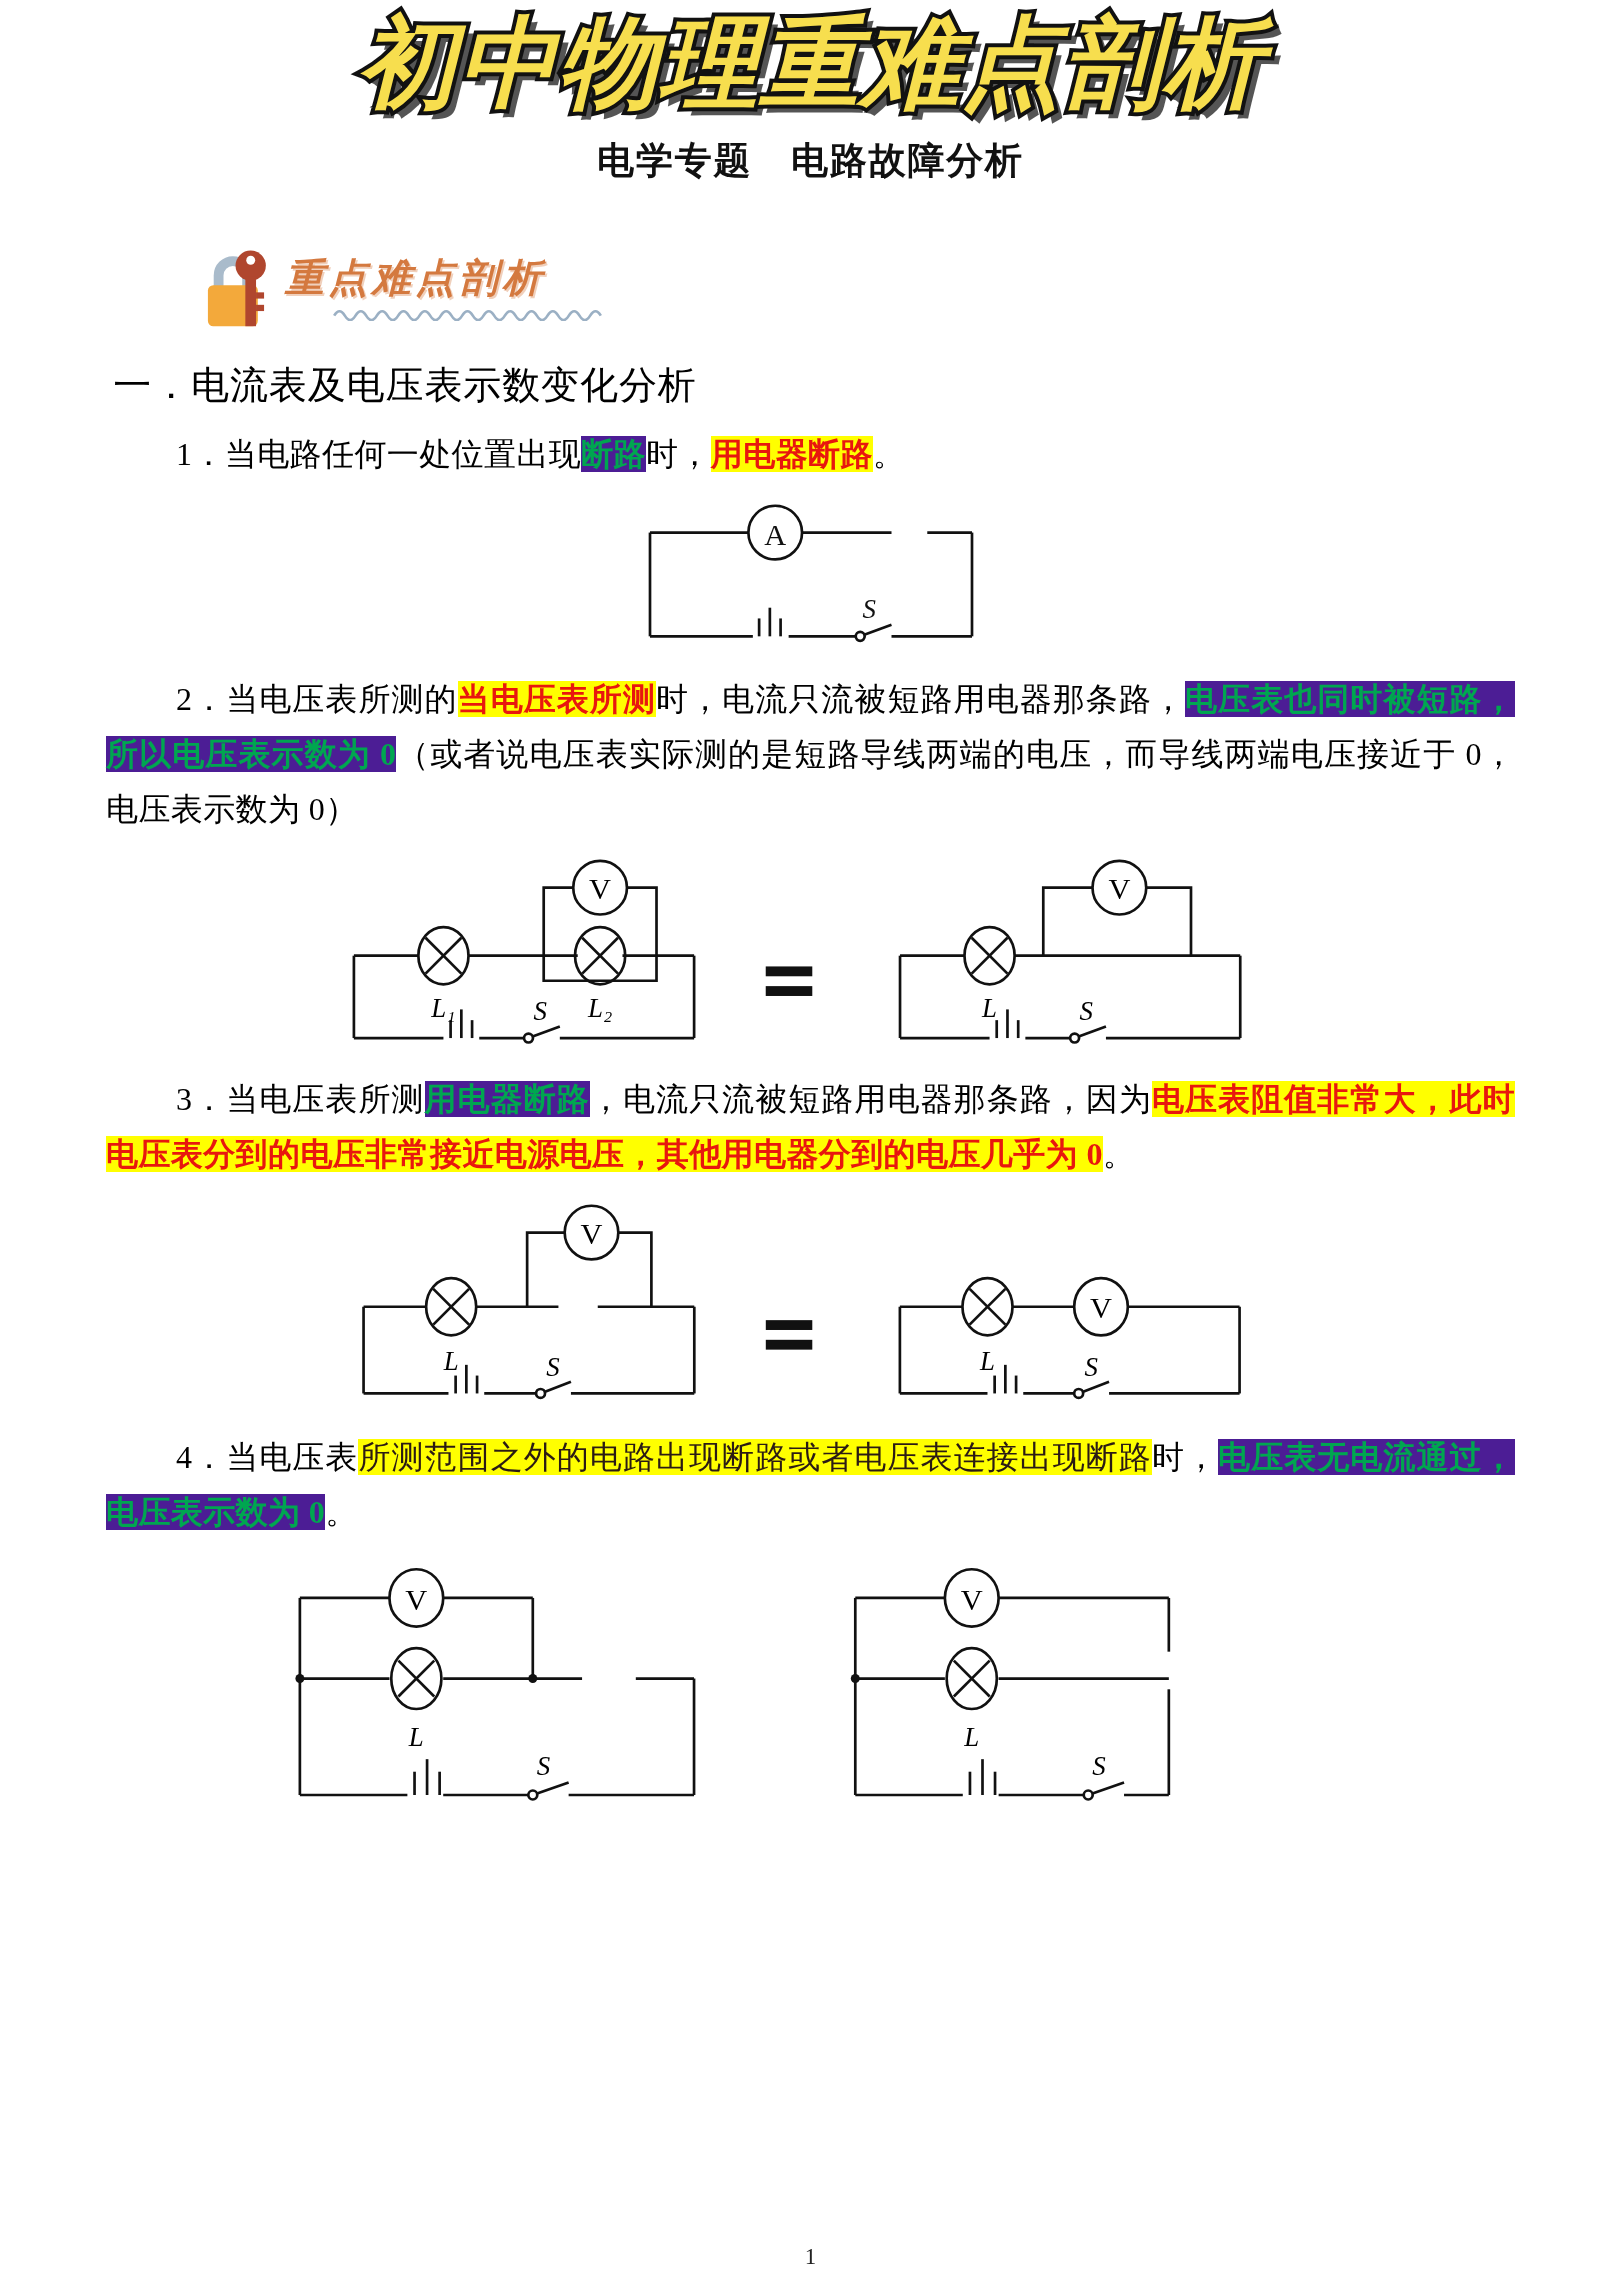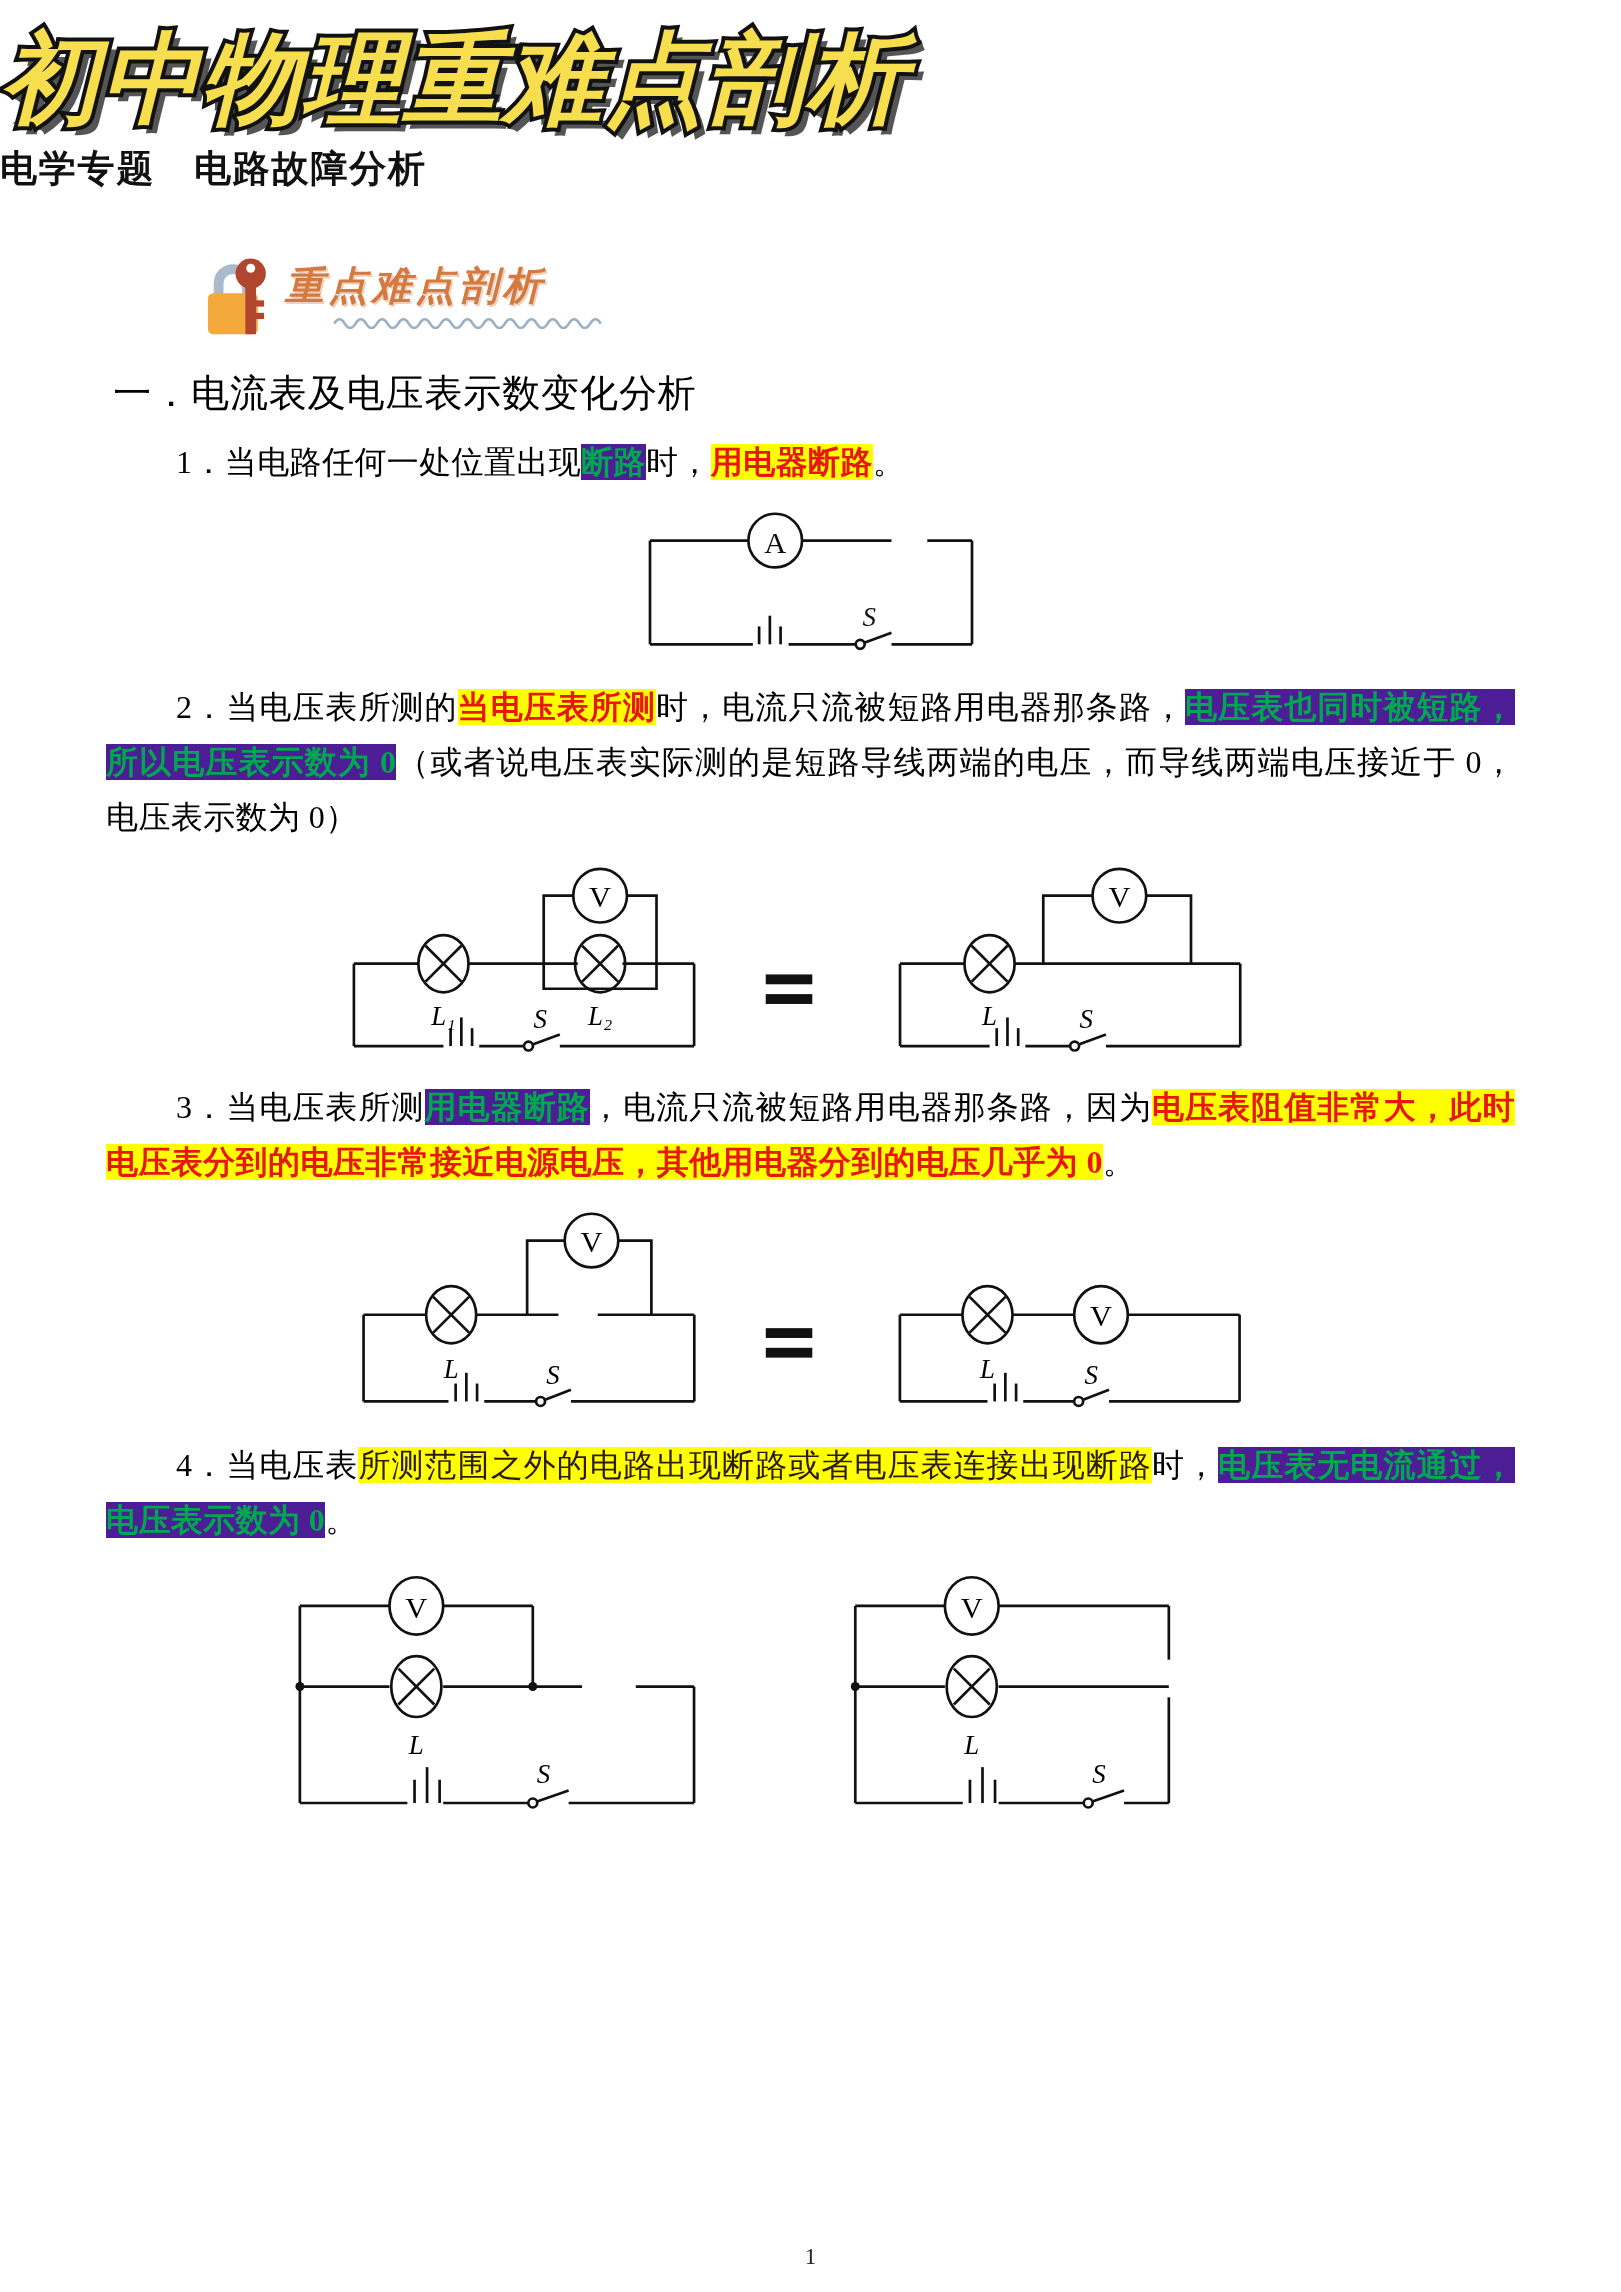--- a/index.html
+++ b/index.html
@@ -10,45 +10,44 @@
     background: #ffffff;
     font-family: "Liberation Serif", "DejaVu Serif", serif;
     color: #000;
     position: relative;
     overflow: hidden;
   }
 
   
   .title-wrap {
     width: 100%;
-    text-align: left;
+    text-align: center;
     padding-top: 7.2px;
-    margin-top: 16px;
   }
   .doc-title {
     display: inline-block;
     font-family: "DejaVu Sans", "Liberation Sans", sans-serif;
     font-weight: bold;
     font-style: italic;
     font-size: 99px;
     line-height: 1.14;
     letter-spacing: 1.8px;
     color: #F7DE4E;
     -webkit-text-stroke: 8px #111111;
     paint-order: stroke fill;
     text-shadow: 8px 8px 0 rgba(20,20,20,0.72);
     white-space: nowrap;
   }
   .doc-subtitle {
-    text-align: left;
+    text-align: center;
     font-family: Liberation Serif, serif;
     font-weight: bold;
     font-size: 37px;
     letter-spacing: 1.8px;
-    margin-top: 8px;
+    margin-top: 16px;
     color: #111;
   }
 
   
   .banner {
     position: relative;
     margin: 56px 0 0 199px;
     height: 86px;
   }
   .padlock {

